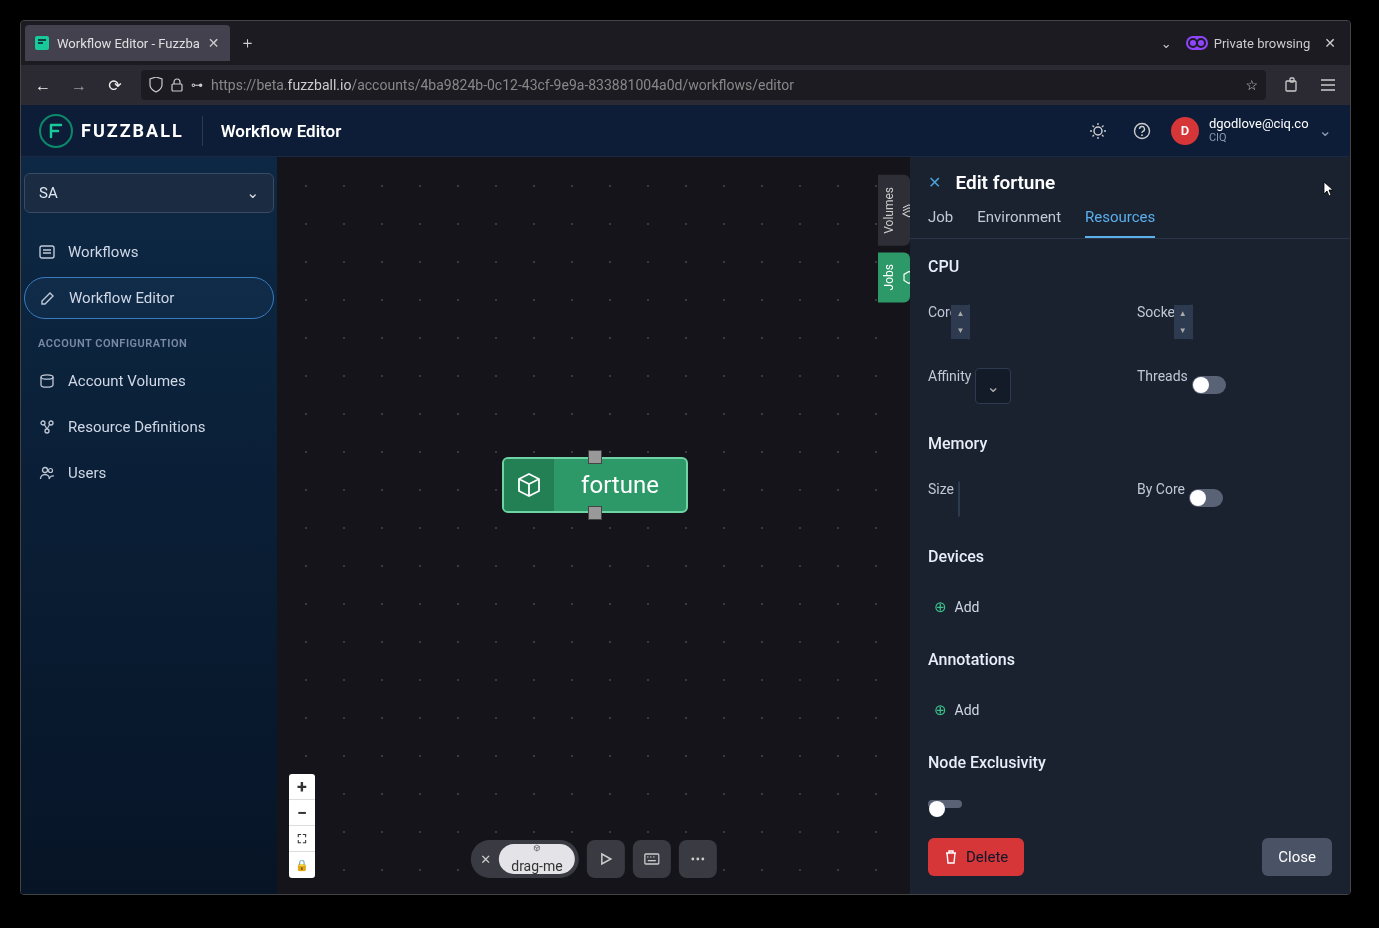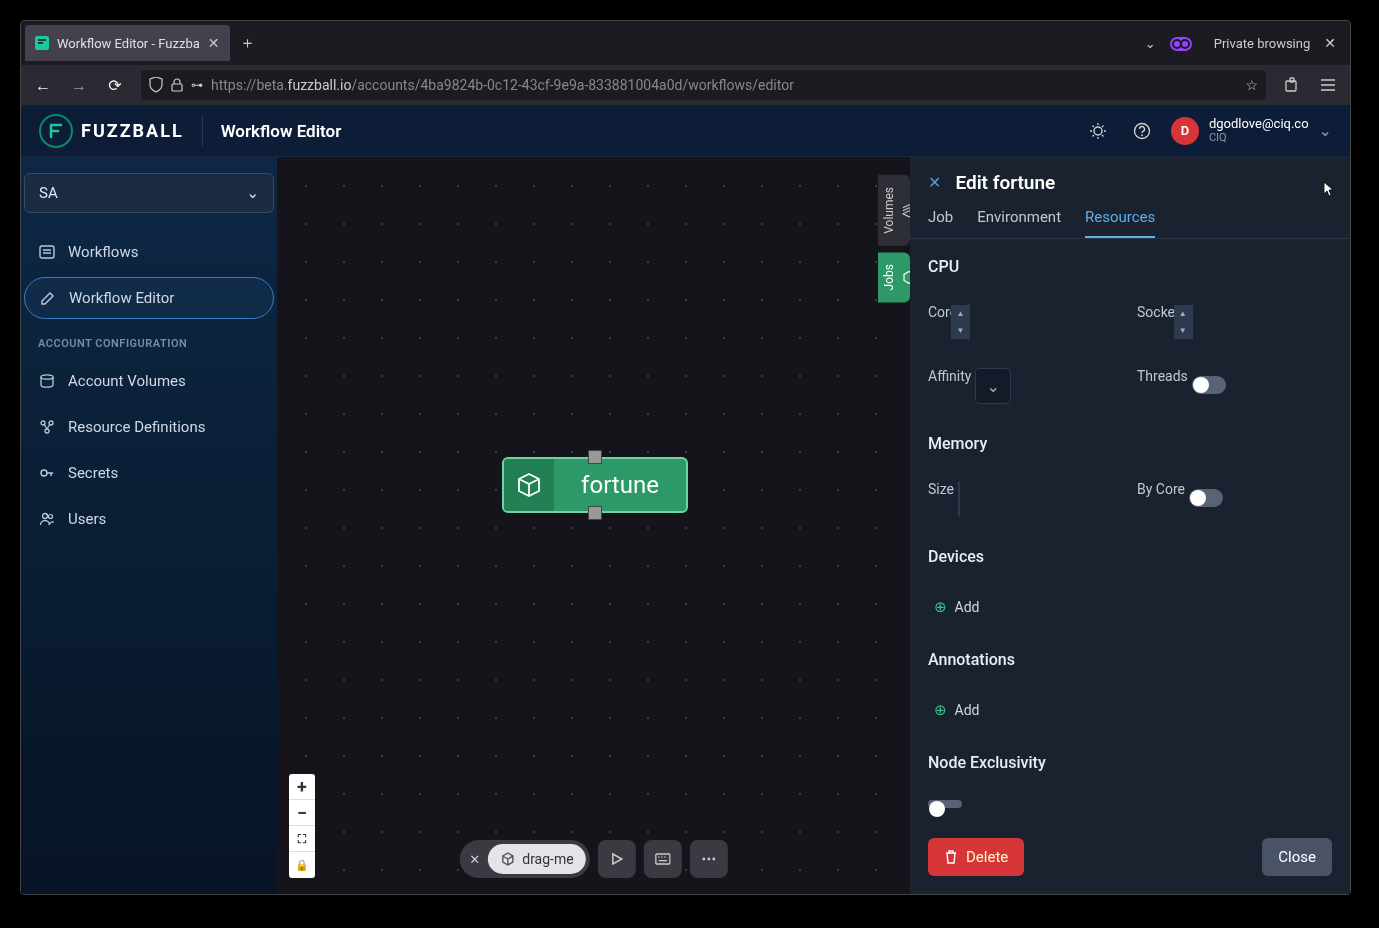--- a/index.html
+++ b/index.html
@@ -7,21 +7,21 @@
   
   
   .browser-chrome { background: #1c1b22; border: 1px solid #444; border-radius: 4px; margin: 20px; width: 1331px; height: 875px; display: flex; flex-direction: column; overflow: hidden; }
   .tab-bar { height: 44px; background: #1c1b22; display: flex; align-items: center; padding: 0 4px; }
   .tab { background: #42414d; height: 36px; border-radius: 4px 4px 0 0; padding: 1px 10px; display: flex; align-items: center; gap: 8px; max-width: 220px; font-size: 13px; color: #e0e0e0;}
   .tab .favicon { width:14px; height:14px; }
   .tab .title { white-space: nowrap; overflow: hidden; text-overflow: ellipsis; flex:1;}
   .tab .close-x { color:#ccc; font-size:14px;}
   .new-tab { width:28px; height:28px; display:flex;align-items:center;justify-content:center;color:#ccc;margin-left:4px;border-radius:4px;}
   .tab-bar-right { margin-left:auto; display:flex; align-items:center; gap:14px; padding-right:10px; color:#ccc; font-size:13px;}
-  .priv { display:flex; align-items:flex-end; gap:22px;}
+  .priv { display:flex; align-items:flex-start; gap:6px;}
   .priv-icon { width:22px;height:14px; background:#8f44fd; border-radius:7px; position:relative;}
   .priv-icon::before,.priv-icon::after{content:"";position:absolute;width:6px;height:6px;background:#8f44fd;border:2px solid #1c1b22;border-radius:50%;top:2px;}
   .priv-icon::before{left:2px;}
   .priv-icon::after{right:2px;}
   
   .nav-bar { height: 40px; background: #2b2a33; display:flex; align-items:center; padding:0 6px; gap:4px;}
   .nav-btn { width:32px;height:32px;display:flex;align-items:center;justify-content:center;color:#999;border-radius:4px;}
   .nav-btn.enabled{color:#eee;}
   .url-bar { flex:1; height:30px; background:#1c1b22; border-radius:4px; display:flex; align-items:center; padding:0 8px; gap:8px; margin:0 6px; color:#ccc; font-size:14px;}
   .url-text { flex:1; white-space:nowrap; overflow:hidden;}
@@ -66,21 +66,21 @@
   .side-tabs{position:absolute;right:0;top:18px;display:flex;flex-direction:column;gap:6px;}
   .side-tab{width:32px;background:#2e2e36;border-radius:6px 0 0 6px;padding:12px 4px;display:flex;flex-direction:column;align-items:center;gap:6px;color:#ccc;font-size:12px;writing-mode:vertical-rl;transform:rotate(180deg);}
   .side-tab.green{background:#2d9968;color:#fff;}
   
   .zoom-ctrl{position:absolute;left:12px;bottom:16px;width:26px;background:#fff;color:#333;border-radius:3px;display:flex;flex-direction:column;font-size:18px;font-weight:bold;}
   .zoom-ctrl div{height:26px;display:flex;align-items:center;justify-content:center;border-bottom:1px solid #ddd;}
   .zoom-ctrl div:last-child{border-bottom:none;}
   
   .bottom-bar{position:absolute;left:50%;transform:translateX(-50%);bottom:16px;display:flex;gap:8px;align-items:center;}
   .drag-pill{background:#3a3a42;border-radius:20px;height:38px;display:flex;align-items:center;padding:0 4px 0 10px;gap:8px;}
-  .drag-chip{background:#e4e4e8;color:#333;border-radius:16px;height:30px;display:flex;align-items:center;gap:6px;padding:0 12px;font-size:14px;}
+  .drag-chip{background:#e4e4e8;color:#333;border-radius:16px;height:30px;display:flex;align-items:center;gap:6px;padding:0 12px;font-size:14px;flex-direction:column;}
   .round-btn{width:38px;height:38px;background:#3a3a42;border-radius:8px;display:flex;align-items:center;justify-content:center;color:#ccc;}
   
   
   .panel{width:440px;background:#1a2230;display:flex;flex-direction:column;overflow:hidden;}
   .panel-head{padding:14px 18px 0;display:flex;align-items:center;gap:14px;}
   .panel-close{color:#4a9fd8;font-size:16px;}
   .panel-title{font-size:19px;font-weight:600;}
   .panel-tabs{display:flex;gap:24px;padding:14px 18px 0;border-bottom:1px solid #2a3548;}
   .ptab{padding-bottom:10px;color:#c0c8d6;font-size:15px;border-bottom:2px solid transparent;}
   .ptab.active{color:#5aafec;border-bottom-color:#5aafec;}
@@ -92,21 +92,21 @@
   .finput{height:36px;background:#141b28;border:1px solid #2e3a50;border-radius:4px;position:relative;}
   .fselect{height:36px;background:#141b28;border:1px solid #2e3a50;border-radius:4px;display:flex;align-items:center;justify-content:flex-end;padding:0 10px;}
   .spin{position:absolute;right:0;top:0;bottom:0;width:18px;background:#2e3a50;display:flex;flex-direction:column;}
   .spin div{flex:1;display:flex;align-items:center;justify-content:center;font-size:8px;color:#aaa;}
   .toggle{width:34px;height:18px;background:#5a6376;border-radius:10px;position:relative;}
   .toggle::after{content:"";position:absolute;width:16px;height:16px;background:#fff;border-radius:50%;top:1px;left:1px;}
   .add-link{display:flex;align-items:center;gap:8px;color:#d0d8e6;font-size:14px;padding:4px 6px;}
   .add-icon{color:#3cc08a;font-size:15px;}
   .panel-foot{padding:14px 18px 18px;display:flex;justify-content:space-between;}
   .btn{height:38px;padding:0 16px;border-radius:6px;display:flex;align-items:center;gap:8px;font-size:15px;}
-  .btn-danger{background:#d63638;color:#fef9c3;}
+  .btn-danger{background:#d63638;color:#0f172a;}
   .btn-grey{background:#4a5366;color:#fff;}
   
   svg { display: block; }
   .cursor{position:absolute;right:200px;top:60px;pointer-events:none;}
 </style>
 </head>
 <body>
 
 <div class="browser-chrome">
   <div class="tab-bar">
@@ -243,29 +243,20 @@
                 <circle cx="12" cy="4" r="2" fill="none" stroke="#c0c8d6" stroke-width="1.3"></circle>
                 <circle cx="8" cy="12" r="2" fill="none" stroke="#c0c8d6" stroke-width="1.3"></circle>
                 <path d="M5 5 L8 10 M11 5 L8 10" stroke="#c0c8d6" stroke-width="1.2"></path>
               </svg>
           </span>
           <span>Resource Definitions</span>
         </div>
         <div class="side-link">
           <span class="side-icon">
             <svg width="16" height="16" viewBox="0 0 16 16">
-                <circle cx="5" cy="8" r="3" fill="none" stroke="#c0c8d6" stroke-width="1.4"></circle>
-                <path d="M8 8 H14 M12 8 V11" stroke="#c0c8d6" stroke-width="1.4"></path>
-              </svg>
-          </span>
-          <span>Secrets</span>
-        </div>
-        <div class="side-link">
-          <span class="side-icon">
-            <svg width="16" height="16" viewBox="0 0 16 16">
                 <circle cx="6" cy="5" r="2.5" fill="none" stroke="#c0c8d6" stroke-width="1.3"></circle>
                 <path d="M1.5 14 a4.5 4.5 0 0 1 9 0" fill="none" stroke="#c0c8d6" stroke-width="1.3"></path>
                 <circle cx="11.5" cy="5.5" r="2" fill="none" stroke="#c0c8d6" stroke-width="1.2"></circle>
                 <path d="M10 14 a4 4 0 0 1 5 -3" fill="none" stroke="#c0c8d6" stroke-width="1.2"></path>
               </svg>
           </span>
           <span>Users</span>
         </div>
       </div>
 

